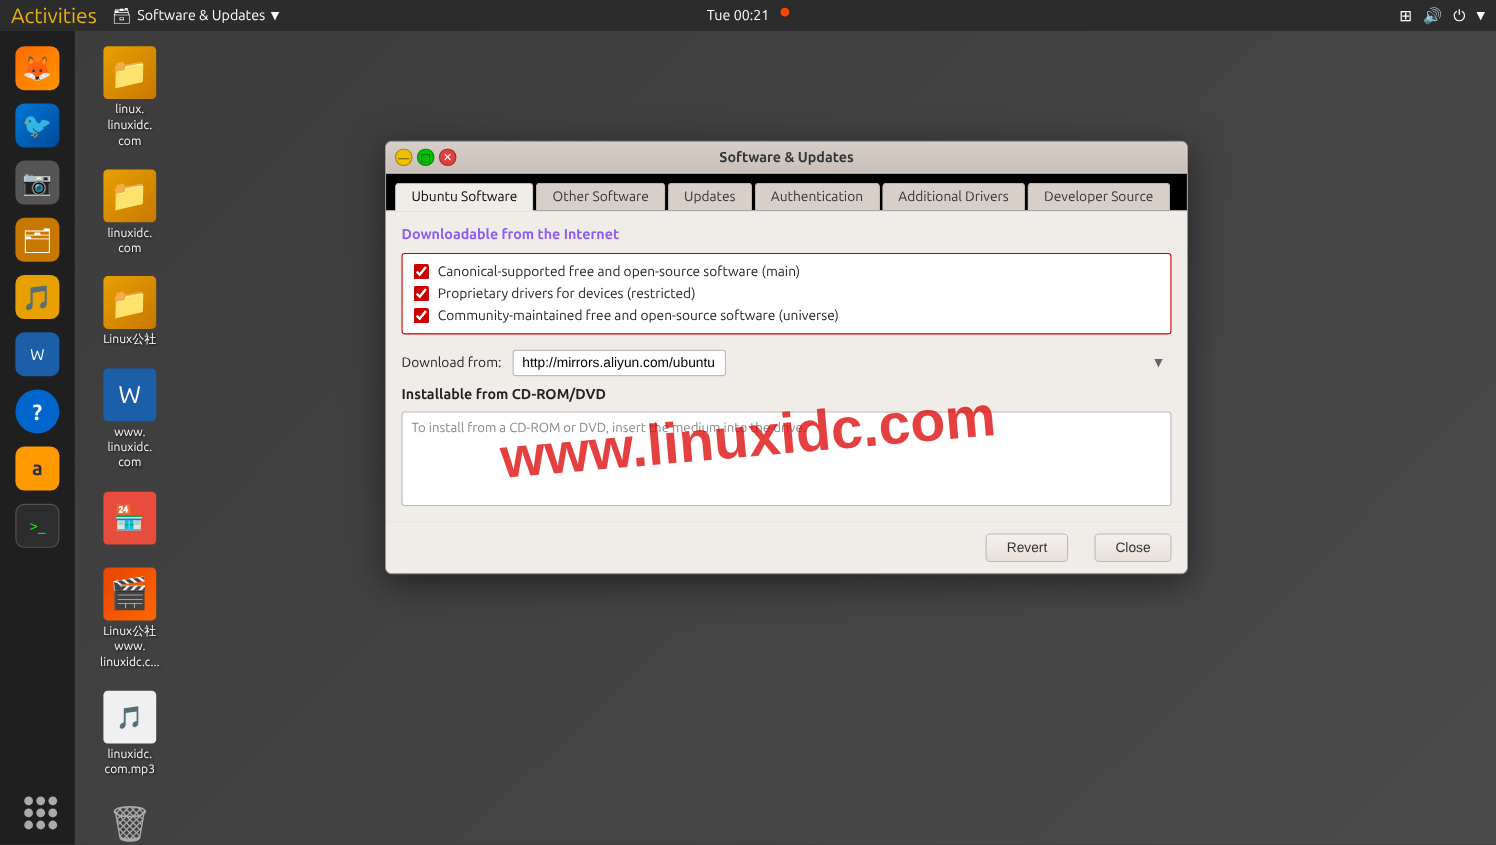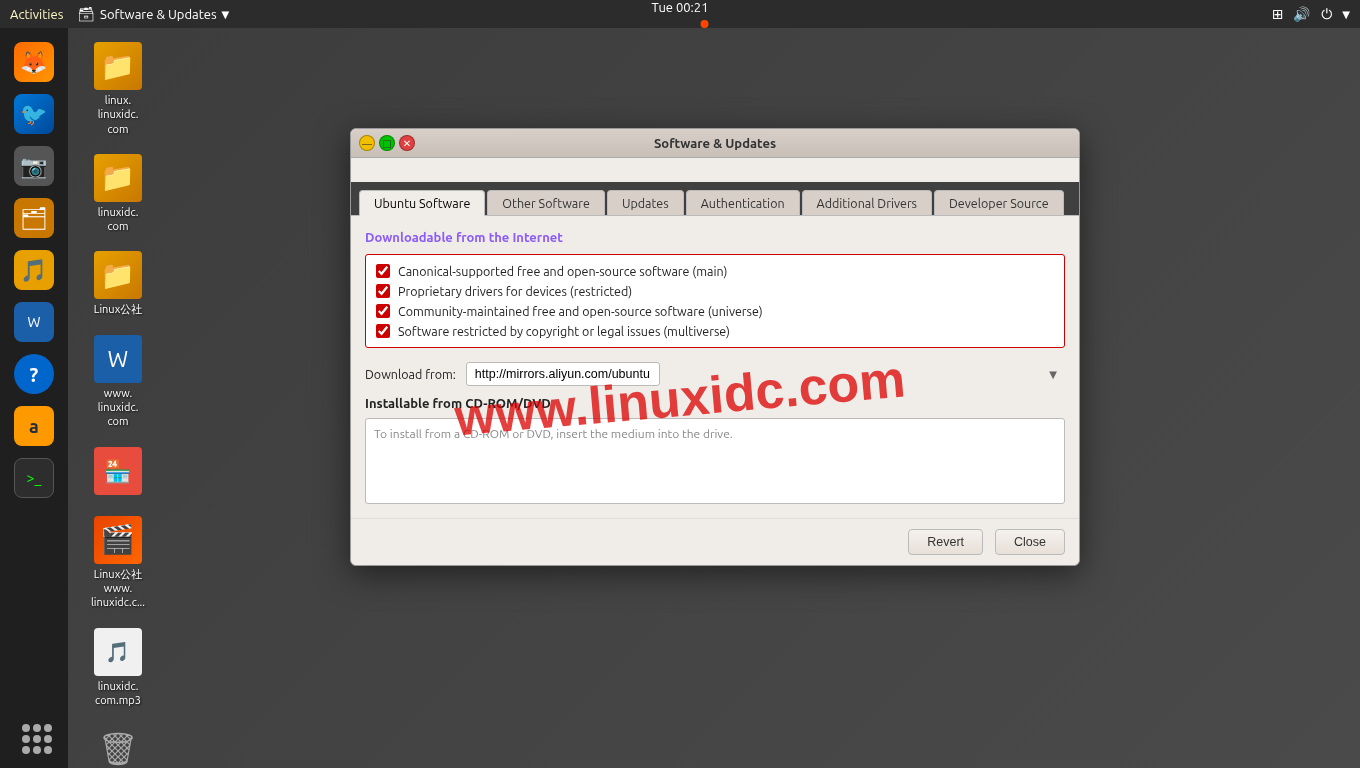--- a/index.html
+++ b/index.html
@@ -29,32 +29,31 @@
     .topbar-left {
       display: flex;
       align-items: center;
       gap: 14px;
     }
     .topbar-center {
       position: absolute;
       left: 50%;
       transform: translateX(-50%);
       display: flex;
-      align-items: flex-end;
+      align-items: flex-start;
       gap: 6px;
-      flex-direction: column;
     }
     .topbar-right {
       display: flex;
       align-items: center;
       gap: 10px;
     }
     .activities-btn {
-      font-size: 13px;
-      color: #fef9c3;
+      font-size: 19px;
+      color: #eab308;
       cursor: pointer;
     }
     .app-title {
       display: flex;
       align-items: center;
       gap: 5px;
       font-size: 13px;
       color: #fff;
     }
     .dot-indicator {
@@ -217,24 +216,23 @@
       color: #333;
     }
     .dialog-btn-min { background: #f0c000; }
     .dialog-btn-max { background: #00c000; }
     .dialog-btn-close { background: #e04040; color: #fff; }
 
     
     .dialog-tabs {
       display: flex;
       padding: 8px 8px 0;
-      background: #404040;
+      background: #000000;
       border-bottom: 1px solid #bbb;
       gap: 2px;
-      margin-top: 24px;
     }
     .tab {
       padding: 5px 14px;
       font-size: 12.5px;
       color: #333;
       border: 1px solid #bbb;
       border-bottom: none;
       border-radius: 4px 4px 0 0;
       cursor: pointer;
       background: #d8d0c8;
@@ -327,21 +325,21 @@
       height: 86px;
       padding: 8px;
       font-size: 12px;
       color: #888;
     }
 
     
     .dialog-footer {
       display: flex;
       justify-content: flex-end;
-      gap: 12px;
+      gap: 24px;
       padding: 10px 14px;
       background: #f0ece8;
       border-top: 1px solid #ddd;
       border-radius: 0 0 6px 6px;
     }
     .footer-btn {
       padding: 5px 18px;
       font-size: 12.5px;
       border: 1px solid #bbb;
       background: linear-gradient(180deg, #f5f1ee, #e8e0d8);
@@ -500,24 +498,20 @@
           <span>Canonical-supported free and open-source software (main)</span>
         </label>
         <label class="checkbox-item">
           <input type="checkbox" checked="" style="">
           <span>Proprietary drivers for devices (restricted)</span>
         </label>
         <label class="checkbox-item">
           <input type="checkbox" checked="" style="">
           <span>Community-maintained free and open-source software (universe)</span>
         </label>
-        <label class="checkbox-item">
-          <input type="checkbox" checked="" style="">
-          <span>Software restricted by copyright or legal issues (multiverse)</span>
-        </label>
       </div>
 
       <div class="download-row">
         <span class="download-label">Download from:</span>
         <div class="select-wrapper">
           <select class="download-select">
             <option>http://mirrors.aliyun.com/ubuntu</option>
           </select>
           <span class="select-arrow">▼</span>
         </div>

